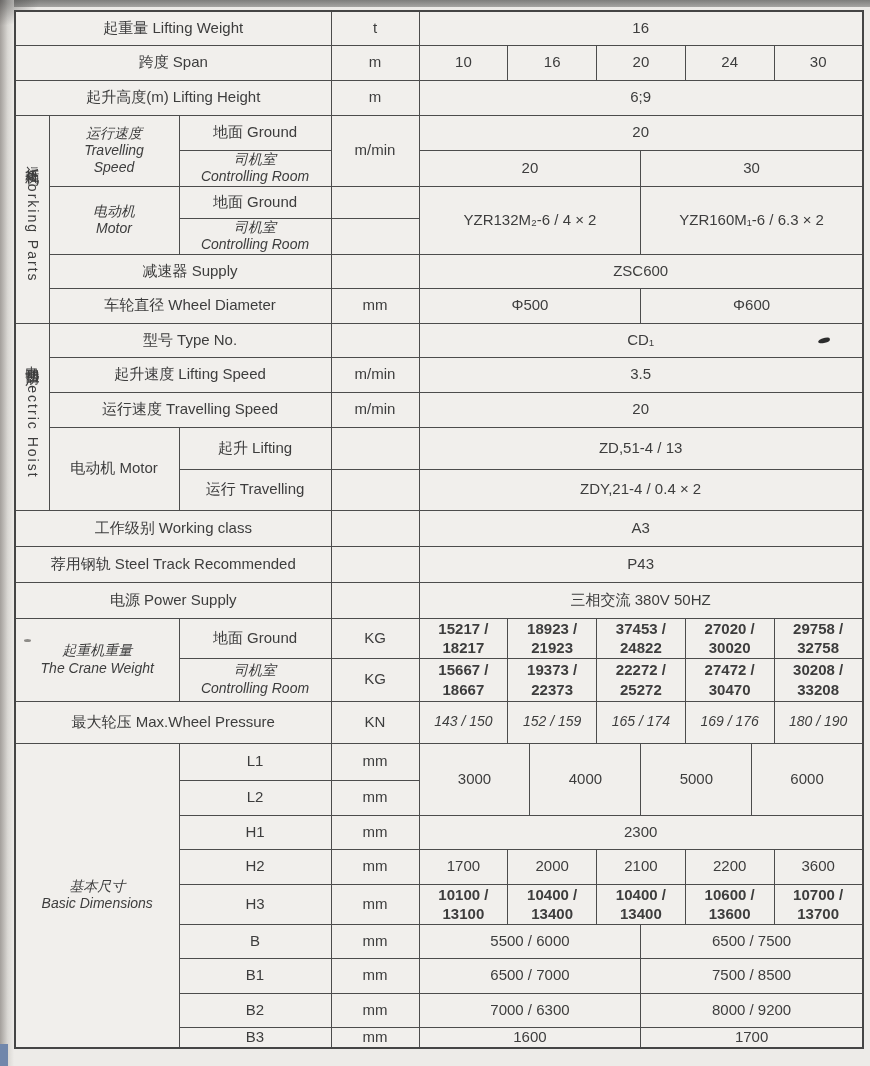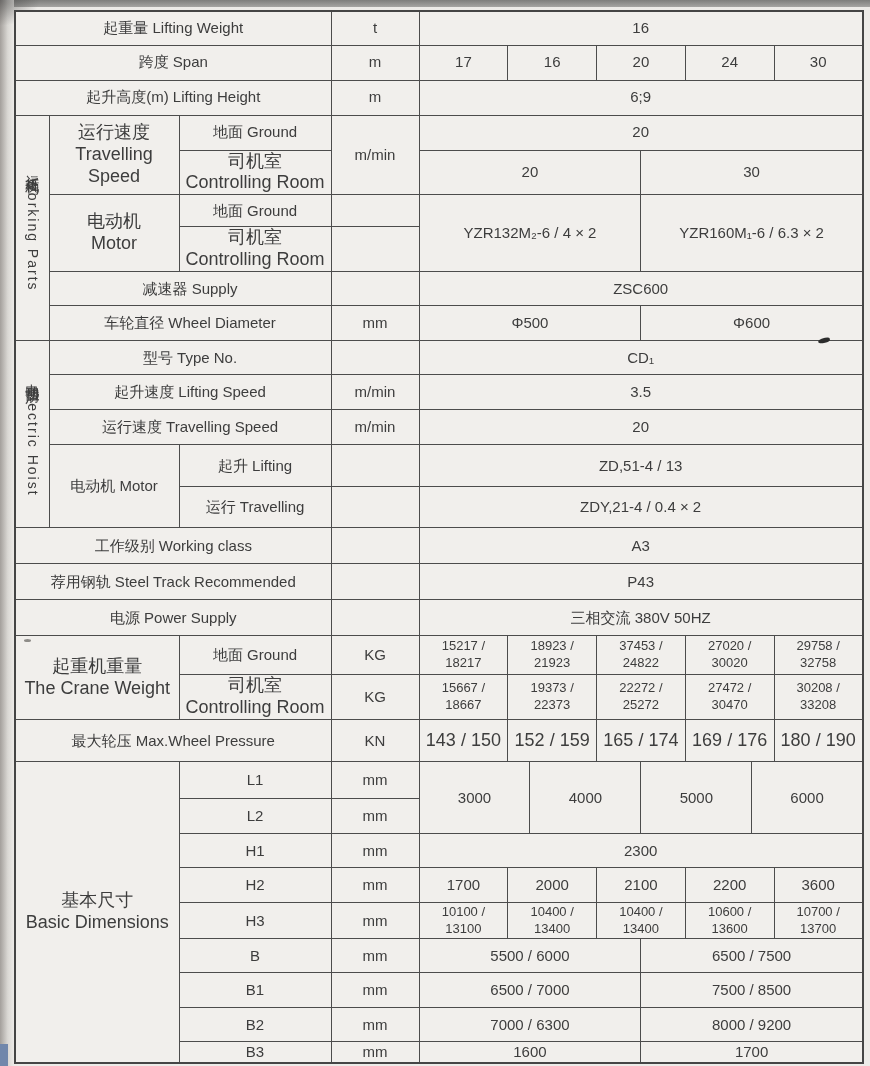--- a/index.html
+++ b/index.html
@@ -4,22 +4,22 @@
 <style>
   html,body{margin:0;padding:0;}
   body{width:870px;height:1066px;background:#c9c8c6;font-family:"Liberation Sans","DejaVu Sans",sans-serif;}
   .scan{position:relative;width:870px;height:1066px;background:#edebe8;overflow:hidden;}
   .edge-top{position:absolute;left:0;top:0;width:870px;height:7px;background:linear-gradient(to bottom,#7e7e7c,#a5a4a2);}
   .edge-left{position:absolute;left:0;top:0;bottom:0;width:14px;background:linear-gradient(to right,#a39f9b,#d9d7d3 55%,#edebe8);}
   .corner-shade{position:absolute;left:0;top:0;width:40px;height:26px;background:radial-gradient(ellipse at 0 0,rgba(60,60,60,.55),rgba(60,60,60,0) 70%);}
   .edge-bottom-blue{position:absolute;left:0;bottom:0;width:8px;height:22px;background:#7187ab;}
   table.spec{position:absolute;left:14px;top:10px;width:848px;border-collapse:collapse;table-layout:fixed;background:#f1efec;border:2px solid #454545;}
   td{border:1.5px solid #4c4c4c;padding:0 2px;text-align:center;vertical-align:middle;color:#3d3d3d;font-size:15px;line-height:1.22;white-space:pre-line;overflow:hidden;}
-  td.small{font-size:18px;}
-  td.num2{font-size:13px;line-height:1.3;}
+  td.small{font-size:14px;font-style:italic;}
+  td.num2{font-size:15px;line-height:1.3;font-weight:bold;}
   .vlabel{writing-mode:vertical-rl;text-orientation:mixed;margin:0 auto;font-size:14px;letter-spacing:2px;color:#3d3d3d;}
   .speck{position:absolute;left:818px;top:338px;width:12px;height:5px;background:#2c2c2c;border-radius:60% 40% 50% 50%;transform:rotate(-12deg);}
   .speck2{position:absolute;left:24px;top:639px;width:7px;height:3px;background:#8e8c88;border-radius:50%;}
 </style>
 </head>
 <body>
 
 <div class="scan">
   <div class="edge-top"></div>
   <div class="edge-left"></div>
@@ -57,21 +57,21 @@
 
       <tr style="height:34px">
         <td colspan="3">起重量  Lifting Weight</td>
         <td>t</td>
         <td colspan="20">16</td>
       </tr>
 
       <tr style="height:35px">
         <td colspan="3">跨度   Span</td>
         <td>m</td>
-        <td colspan="4">17</td>
+        <td colspan="4">10</td>
         <td colspan="4">16</td>
         <td colspan="4">20</td>
         <td colspan="4">24</td>
         <td colspan="4">30</td>
       </tr>
 
       <tr style="height:35px">
         <td colspan="3">起升高度(m)  Lifting Height</td>
         <td>m</td>
         <td colspan="20">6;9</td>

